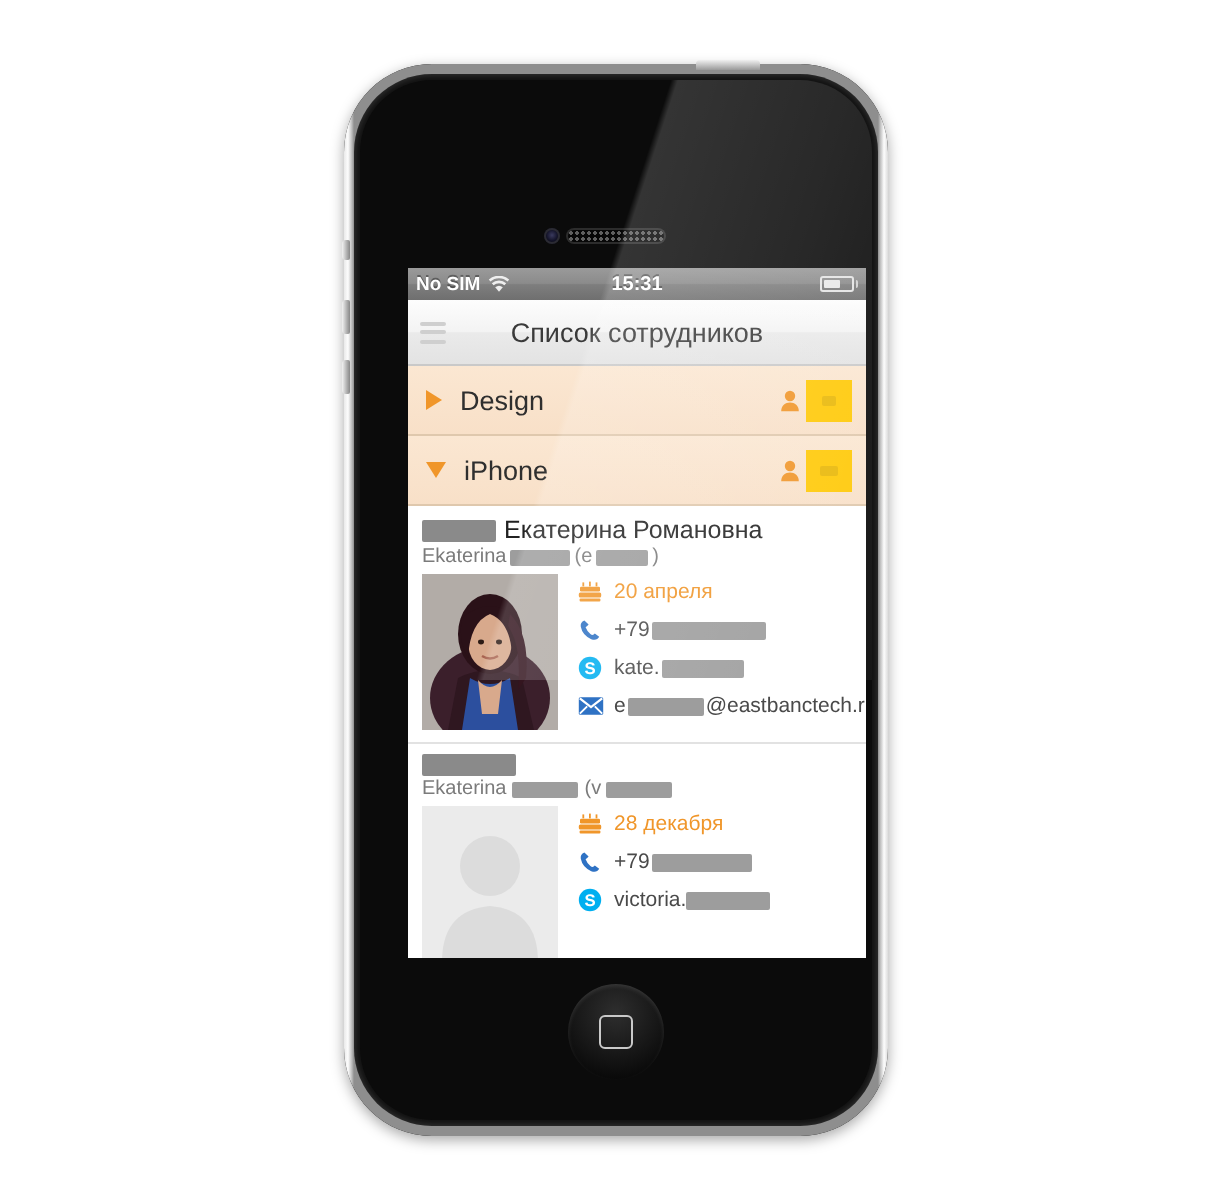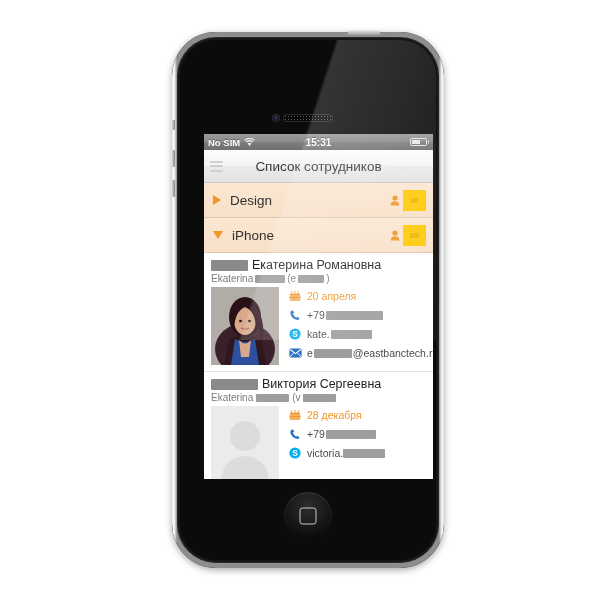--- a/index.html
+++ b/index.html
@@ -425,21 +425,20 @@
                   </span>
                 </div>
 
               </div>
             </div>
           </div>
 
           <div class="contact">
             <div class="c-nameline">
               <span class="redact dark" style="width:47px;height:11px"></span>
-              <span class="c-name">Виктория Сергеевна</span>
             </div>
             <div class="c-subline">
               <span>Ekaterina</span>
               <span class="redact" style="width:33px;height:8px;margin:0 2px"></span>
               <span>(v</span>
               <span class="redact" style="width:33px;height:8px;margin-left:1px"></span>
             </div>
             <div class="c-body">
               <div class="c-photo placeholder">
                 <svg width="68" height="78" viewBox="0 0 68 78">

